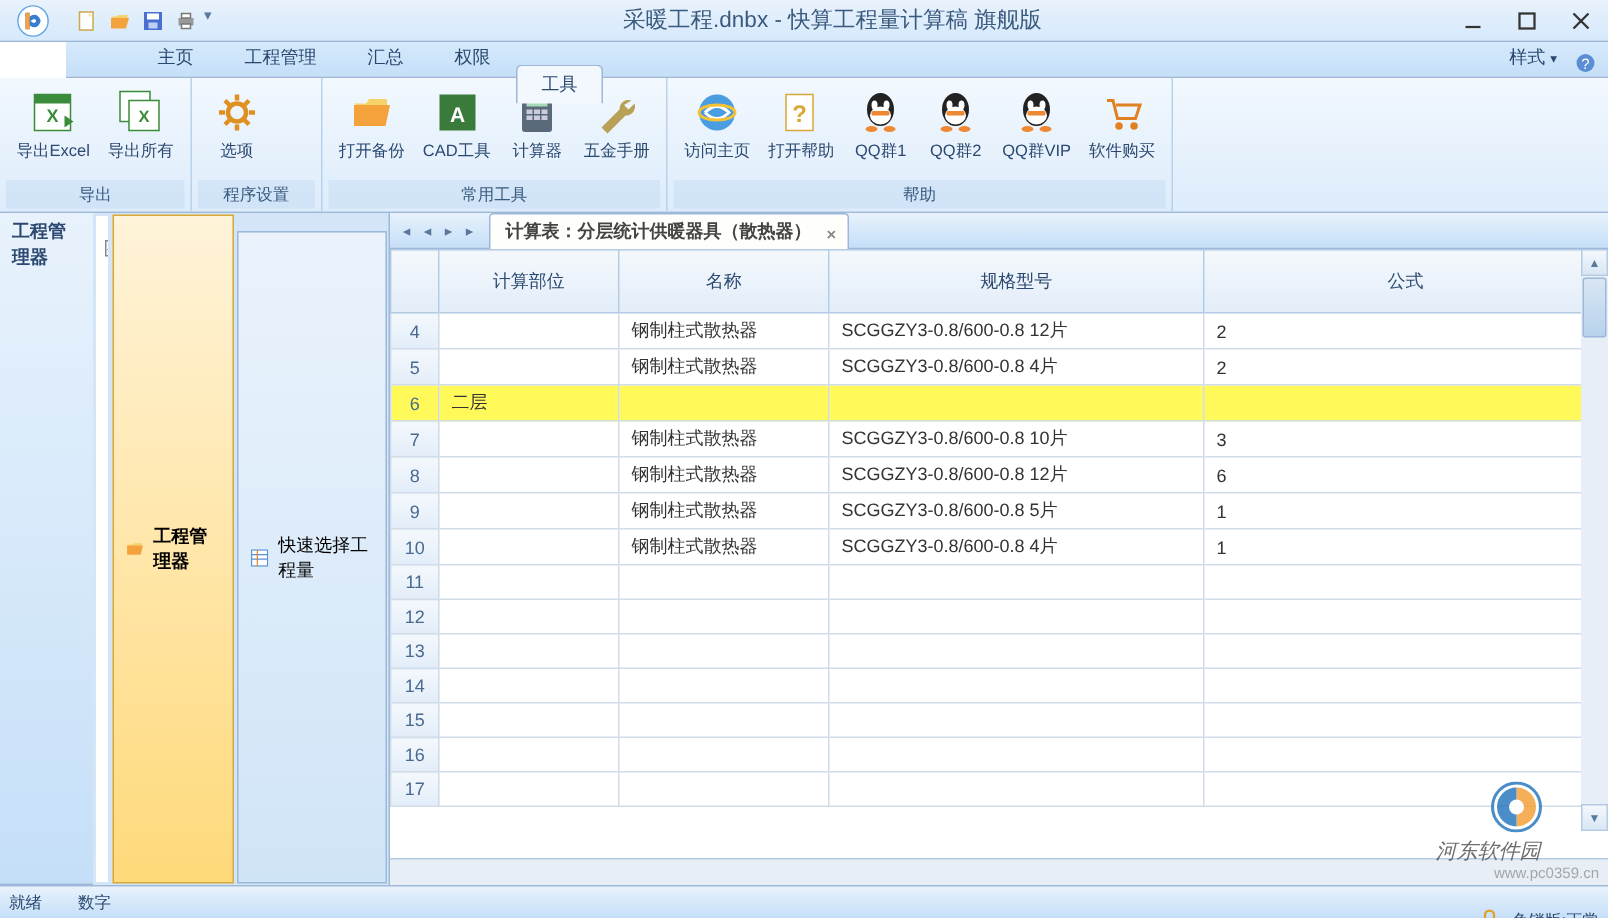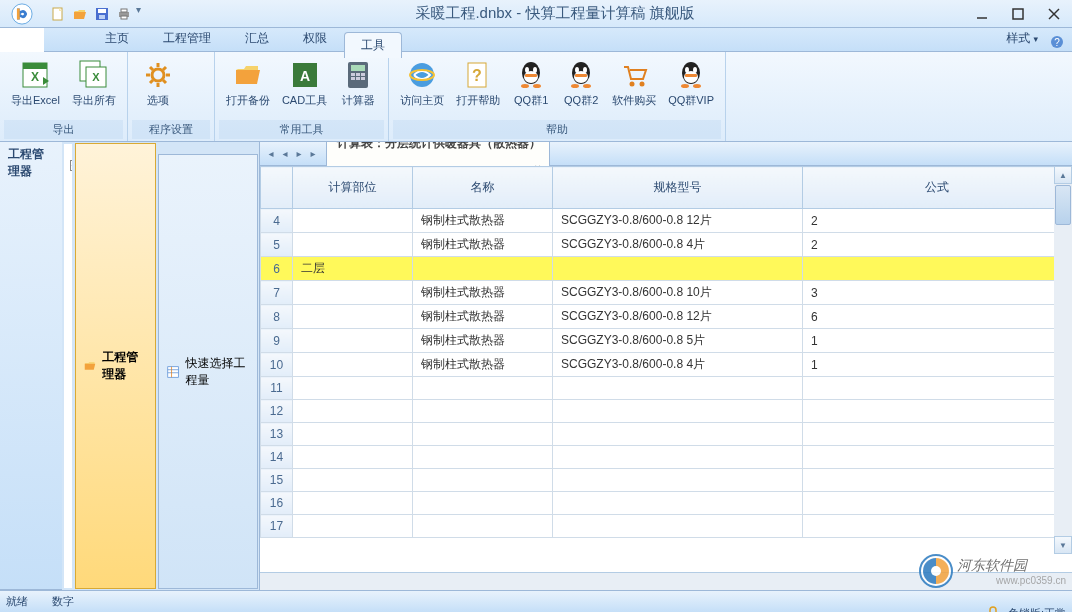--- a/index.html
+++ b/index.html
@@ -12,21 +12,21 @@
 .titlebar .qat { display: flex; gap: 2px; margin-left: 4px; }
 .titlebar .qat-btn { width: 20px; height: 20px; display: flex; align-items: center; justify-content: center; cursor: pointer; }
 .titlebar .dd { width: 10px; color: #5a7898; font-size: 10px; }
 .titlebar .title { flex: 1; text-align: center; color: #3a5a7e; font-size: 15px; }
 .titlebar .winbtns { display: flex; }
 .titlebar .winbtn { width: 36px; height: 22px; display: flex; align-items: center; justify-content: center; cursor: pointer; color: #555; }
 
 
 .menutabs { height: 24px; background: linear-gradient(#d6e9fb, #c5dff8); display: flex; align-items: flex-end; border-bottom: 1px solid #9db8d8; margin-left: 44px; }
 .menutabs .tab { padding: 4px 16px 4px; color: #2b4970; cursor: pointer; border: 1px solid transparent; border-bottom: none; }
-.menutabs .tab.active { background: #f2f8fe; border-color: #9db8d8; border-radius: 4px 4px 0 0; position: relative; top: 7px; }
+.menutabs .tab.active { background: #f2f8fe; border-color: #9db8d8; border-radius: 4px 4px 0 0; position: relative; top: 18px; }
 .menutabs .spacer { flex: 1; }
 .menutabs .style { padding: 4px 10px; color: #2b4970; }
 .menutabs .help { width: 18px; height: 18px; margin-right: 6px; color: #2b4970; display: flex; align-items: center; justify-content: center; }
 
 
 .ribbon { height: 90px; background: linear-gradient(#f2f8fe, #ddecfb); display: flex; border-bottom: 1px solid #9db8d8; }
 .rgroup { display: flex; flex-direction: column; border-right: 1px solid #b8d2ec; padding: 2px 4px; }
 .rgroup .items { flex: 1; display: flex; align-items: flex-start; gap: 2px; padding: 2px; }
 .rgroup .label { text-align: center; color: #3a5a7e; font-size: 11px; padding: 2px 17px; background: rgba(180,210,240,0.3); }
 .ritem { display: flex; flex-direction: column; align-items: center; padding: 2px 4px; cursor: pointer; min-width: 48px; border: 1px solid transparent; border-radius: 3px; }
@@ -42,40 +42,40 @@
 .sidebar .treeitem .exp { width: 11px; height: 11px; border: 1px solid #888; display: flex; align-items: center; justify-content: center; font-size: 9px; color: #555; }
 .sidebar .navitem { display: flex; align-items: center; gap: 6px; padding: 6px 8px; background: linear-gradient(#fff3d9, #ffd97a); border: 1px solid #d9a933; margin: 1px; cursor: pointer; }
 .sidebar .navitem.sec { background: linear-gradient(#eaf3fc, #d0e4f7); border-color: #9db8d8; margin-top: 12px; }
 .sidebar .navico { width: 16px; height: 16px; }
 
 
 .mainarea { flex: 1; display: flex; flex-direction: column; background: #fff; overflow: hidden; }
 .tabstrip { height: 24px; background: linear-gradient(#e8f2fc, #c5dff8); display: flex; align-items: center; border-bottom: 1px solid #9db8d8; }
 .tabnav { display: flex; padding: 0 4px; }
 .tabnav span { width: 14px; height: 14px; display: flex; align-items: center; justify-content: center; color: #5a7898; cursor: pointer; font-size: 10px; }
-.doctab { background: #fefefb; border: 1px solid #9db8d8; border-bottom: none; padding: 3px 8px 3px 10px; margin-left: 2px; display: flex; align-items: flex-end; gap: 10px; font-weight: bold; color: #444; border-radius: 3px 3px 0 0; flex-direction: column; }
+.doctab { background: #fefefb; border: 1px solid #9db8d8; border-bottom: none; padding: 3px 8px 3px 10px; margin-left: 2px; display: flex; align-items: flex-end; gap: 10px; font-weight: bold; color: #444; border-radius: 3px 3px 0 0; }
 .doctab .x { color: #888; cursor: pointer; font-size: 11px; }
 .gridwrap { flex: 1; overflow: auto; position: relative; background: #fff; }
 .grid { border-collapse: collapse; width: 100%; }
 .grid th { background: linear-gradient(#f4f8fc, #e2edf9); border: 1px solid #b3cce4; padding: 12px 8px; color: #2b4970; font-weight: normal; text-align: center; height: 24px; }
 .grid td { border: 1px solid #d0dce8; padding: 3px 8px; height: 23px; color: #333; white-space: nowrap; }
 .grid .rh { background: linear-gradient(#f4f8fc, #e2edf9); text-align: center; color: #4a6a90; width: 32px; }
 .grid tr.hl td { background: #fff95a; }
 .hscroll { height: 18px; background: #e8eef5; border-top: 1px solid #b3cce4; }
 .vscroll { position: absolute; right: 0; top: 0; bottom: 18px; width: 18px; background: #e8eef5; }
 .vscroll .up, .vscroll .dn { height: 18px; background: linear-gradient(#f4f8fc,#d8e6f4); border: 1px solid #b3cce4; display: flex; align-items: center; justify-content: center; font-size: 8px; color: #5a7898;}
 .vscroll .thumb { height: 40px; background: linear-gradient(#d8e6f4,#b8d2ec); border: 1px solid #9db8d8; border-radius: 2px; margin: 1px;}
 .vscroll .dn { position: absolute; bottom: 0; left: 0; right: 0;}
 
 
 .statusbar { height: 22px; background: linear-gradient(#e8f2fc, #c5dff8); display: flex; align-items: center; padding: 0 6px; gap: 24px; border-top: 1px solid #9db8d8; color: #2b4970; font-size: 11px; }
 .statusbar .right { margin-left: auto; display: flex; gap: 8px; align-items: center; margin-top: 23px; }
 .statusbar .sic { width: 14px; height: 14px; }
 
-.watermark { position: absolute; right: 6px; bottom: 24px; opacity: 0.85; display: flex; align-items: center; gap: 4px; }
+.watermark { position: absolute; right: 6px; bottom: 24px; opacity: 0.85; display: flex; align-items: center; gap: 4px; flex-direction: column; }
 .watermark .wt { color: #555; font-size: 14px; font-style: italic; font-family: "SimSun"; }
 .watermark .wu { color: #999; font-size: 10px; font-family: Arial; margin-left: 39px; }
 </style>
 </head>
 <body>
 
 <div class="titlebar">
   <div class="logo">
     <svg viewBox="0 0 24 24">
         <circle cx="12" cy="12" r="11" fill="#fff" stroke="#60a5e0" stroke-width="1"></circle>
@@ -228,20 +228,28 @@
               <rect x="9" y="14" width="4" height="3" fill="#ccd"></rect>
               <rect x="14" y="14" width="4" height="3" fill="#ccd"></rect>
               <rect x="19" y="14" width="4" height="3" fill="#ccd"></rect>
               <rect x="9" y="18" width="4" height="3" fill="#ccd"></rect>
               <rect x="14" y="18" width="4" height="3" fill="#ccd"></rect>
               <rect x="19" y="18" width="4" height="3" fill="#ccd"></rect>
             </svg>
           </div>
         <div class="txt">计算器</div>
       </div>
+      <div class="ritem">
+        <div class="ico">
+            <svg width="32" height="32" viewBox="0 0 32 32">
+              <path d="M26 8a6 6 0 0 0-8 6l-12 12 4 4 12-12a6 6 0 0 0 6-8l-4 4-3-3z" fill="#b8a056"></path>
+            </svg>
+          </div>
+        <div class="txt">五金手册</div>
+      </div>
     </div>
     <div class="label">常用工具</div>
   </div>
   <div class="rgroup">
     <div class="items">
       <div class="ritem">
         <div class="ico">
             <svg width="32" height="32" viewBox="0 0 32 32">
               <circle cx="16" cy="16" r="12" fill="#4a9de0"></circle>
               <path d="M8 16 q8-8 16 0 q-8 8-16 0" fill="none" stroke="#fff" stroke-width="2"></path>
@@ -283,40 +291,40 @@
               <rect x="10" y="15" width="12" height="3" fill="#e83" rx="1"></rect>
               <ellipse cx="10" cy="27" rx="4" ry="2" fill="#e83"></ellipse>
               <ellipse cx="22" cy="27" rx="4" ry="2" fill="#e83"></ellipse>
             </svg>
           </div>
         <div class="txt">QQ群2</div>
       </div>
       <div class="ritem">
         <div class="ico">
             <svg width="32" height="32" viewBox="0 0 32 32">
-              <path d="M6 8h4l3 12h12l3-9H12" fill="none" stroke="#e08020" stroke-width="2"></path>
-              <circle cx="14" cy="25" r="2.5" fill="#e08020"></circle>
-              <circle cx="24" cy="25" r="2.5" fill="#e08020"></circle>
-            </svg>
-          </div>
-        <div class="txt">软件购买</div>
-      </div>
-      <div class="ritem">
-        <div class="ico">
-            <svg width="32" height="32" viewBox="0 0 32 32">
               <ellipse cx="16" cy="14" rx="9" ry="11" fill="#222"></ellipse>
               <ellipse cx="16" cy="18" rx="7" ry="6" fill="#fff"></ellipse>
               <ellipse cx="12" cy="11" rx="2" ry="3" fill="#fff"></ellipse>
               <ellipse cx="20" cy="11" rx="2" ry="3" fill="#fff"></ellipse>
               <rect x="10" y="15" width="12" height="3" fill="#e83" rx="1"></rect>
               <ellipse cx="10" cy="27" rx="4" ry="2" fill="#e83"></ellipse>
               <ellipse cx="22" cy="27" rx="4" ry="2" fill="#e83"></ellipse>
             </svg>
           </div>
         <div class="txt">QQ群VIP</div>
+      </div>
+      <div class="ritem">
+        <div class="ico">
+            <svg width="32" height="32" viewBox="0 0 32 32">
+              <path d="M6 8h4l3 12h12l3-9H12" fill="none" stroke="#e08020" stroke-width="2"></path>
+              <circle cx="14" cy="25" r="2.5" fill="#e08020"></circle>
+              <circle cx="24" cy="25" r="2.5" fill="#e08020"></circle>
+            </svg>
+          </div>
+        <div class="txt">软件购买</div>
       </div>
     </div>
     <div class="label">帮助</div>
   </div>
 </div>
 
 <div class="content">
   <div class="sidebar">
     <div class="hdr">工程管理器</div>
     <div class="tree">

